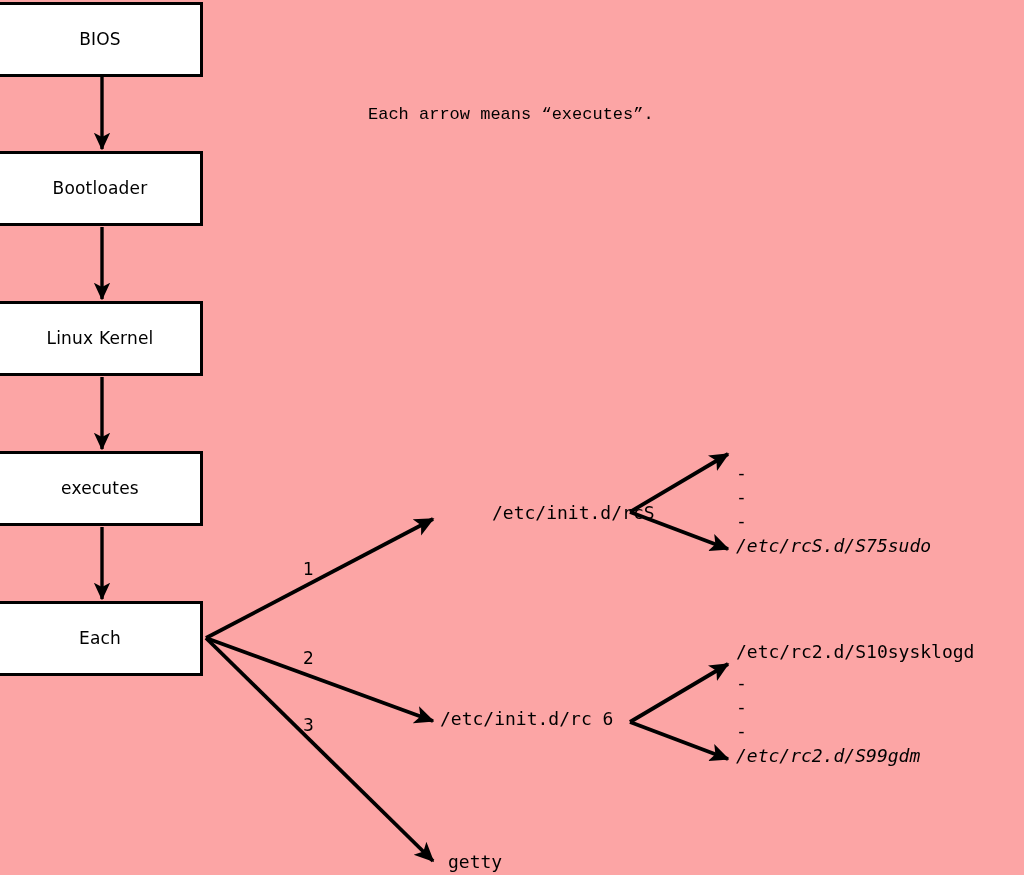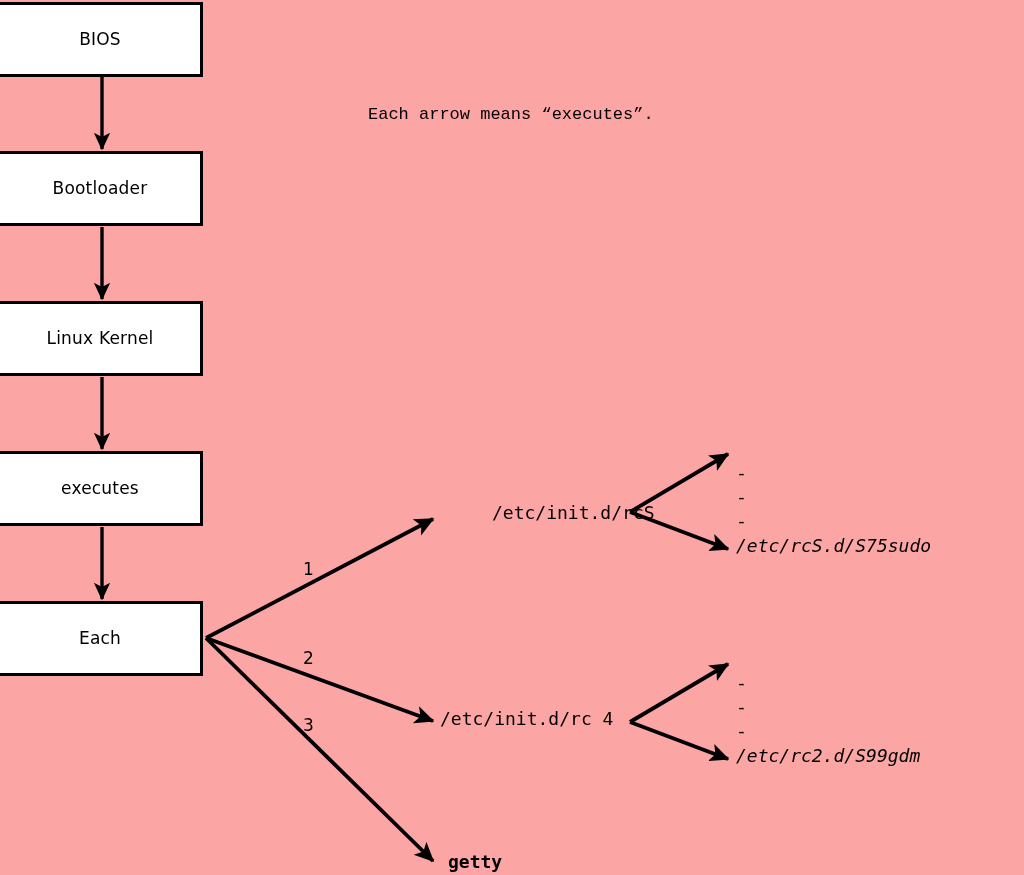--- a/index.html
+++ b/index.html
@@ -119,27 +119,28 @@
   </div>
 
   <div class="note-text" style="left:368px; top:105px;font-family:Liberation Mono, monospace;">Each arrow means “executes”.</div>
 
   <div class="edge-num" style="left:303px; top:561px;">1</div>
   <div class="edge-num" style="left:303px; top:650px;">2</div>
   <div class="edge-num" style="left:303px; top:717px;">3</div>
 
   <div class="mono-label" style="left:462px; top:504px;margin-left:30px;">/etc/init.d/rcS</div>
 
-  <div class="mono-label" style="left:440px; top:710px;">/etc/init.d/rc 4</div>
+  <div class="mono-label" style="left:440px; top:710px;">/etc/init.d/rc 6</div>
 
-  <div class="mono-label" style="left:448px; top:853px;font-weight:bold;">getty</div>
+  <div class="mono-label" style="left:448px; top:853px;">getty</div>
 
   <div class="dash-mark" style="left:736px; top:464px;">-</div>
   <div class="dash-mark" style="left:736px; top:488px;">-</div>
   <div class="dash-mark" style="left:736px; top:512px;">-</div>
   <div class="mono-label" style="left:736px; top:537px;font-style:italic;">/etc/rcS.d/S75sudo</div>
 
+  <div class="mono-label" style="left:736px; top:643px;">/etc/rc2.d/S10sysklogd</div>
   <div class="dash-mark" style="left:736px; top:674px;">-</div>
   <div class="dash-mark" style="left:736px; top:698px;">-</div>
   <div class="dash-mark" style="left:736px; top:722px;">-</div>
   <div class="mono-label" style="left:736px; top:747px;font-style:italic;">/etc/rc2.d/S99gdm</div>
 
 </div>
 
 </body></html>

